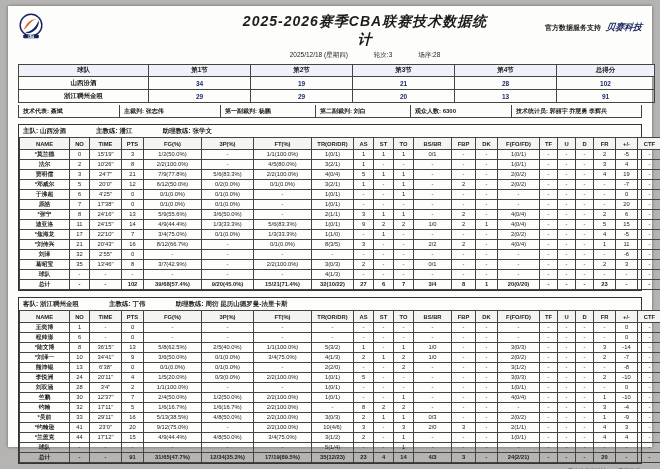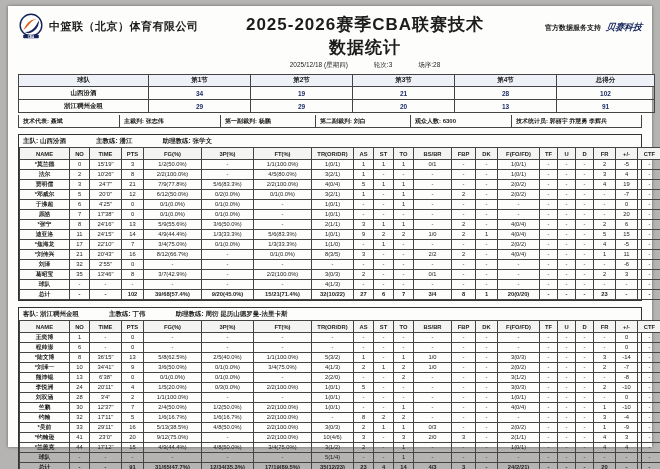--- a/index.html
+++ b/index.html
@@ -14,21 +14,21 @@
     background:#fdfdfb;
     box-shadow:0 0 3px rgba(0,0,0,.45);
     padding:5px 10px;box-sizing:border-box;
   }
   
   .hdr{display:flex;align-items:flex-start;margin-top:2px;}
   .hdr-left{display:flex;align-items:center;width:220px;}
   .logo{width:26px;height:26px;margin-right:5px;flex:0 0 auto;}
   .company{font-size:11px;font-weight:bold;letter-spacing:.5px;white-space:nowrap;}
   .hdr-center{flex:1;text-align:center;}
-  .title{font-size:17px;font-weight:bold;letter-spacing:1px;}
+  .title{font-size:14px;font-weight:bold;letter-spacing:1px;font-style:italic;}
   .subline{font-size:6.5px;margin-top:2px;display:flex;justify-content:center;gap:26px;color:#222;}
   .hdr-right{width:150px;text-align:right;font-size:7px;font-weight:bold;padding-top:8px;white-space:nowrap;}
   .brand{display:inline-block;font-size:9px;font-style:italic;font-weight:bold;color:#16245c;transform:skewX(-8deg);margin-left:3px;}
   
   table{border-collapse:collapse;table-layout:fixed;width:100%;}
   td,th{border:1px solid #444;text-align:center;padding:0 1px;overflow:hidden;white-space:nowrap;}
   
   .quarters{margin-top:4px;}
   .quarters th{font-size:6.5px;font-weight:bold;height:11px;background:#eef1f7;}
   .quarters td{font-size:6.5px;font-weight:bold;height:12px;color:#1d2c66;}
@@ -55,21 +55,20 @@
 
   <div class="hdr">
     <div class="hdr-left">
       <svg class="logo" viewBox="0 0 30 30">
         <circle cx="15" cy="14" r="12.5" fill="#ffffff" stroke="#16245c" stroke-width="1.6"></circle>
         <path d="M6 20 Q13 4 24 8 Q18 6 13 13 Q9 18 6 20Z" fill="#e2611b"></path>
         <path d="M8 22 Q16 22 21 14 Q24 9 24 8 Q25 16 18 21 Q12 25 8 22Z" fill="#16245c"></path>
         <rect x="6" y="25" width="18" height="4" rx="1" fill="#16245c"></rect>
         <text x="15" y="28.4" font-size="3.6" fill="#ffffff" text-anchor="middle" font-weight="bold">CBA</text>
       </svg>
-      <div class="company">中篮联（北京）体育有限公司</div>
     </div>
     <div class="hdr-center">
       <div class="title">2025-2026赛季CBA联赛技术数据统计</div>
       <div class="subline">
         <span>2025/12/18 (星期四)</span>
         <span>轮次:3</span>
         <span>场序:28</span>
       </div>
     </div>
     <div class="hdr-right">

